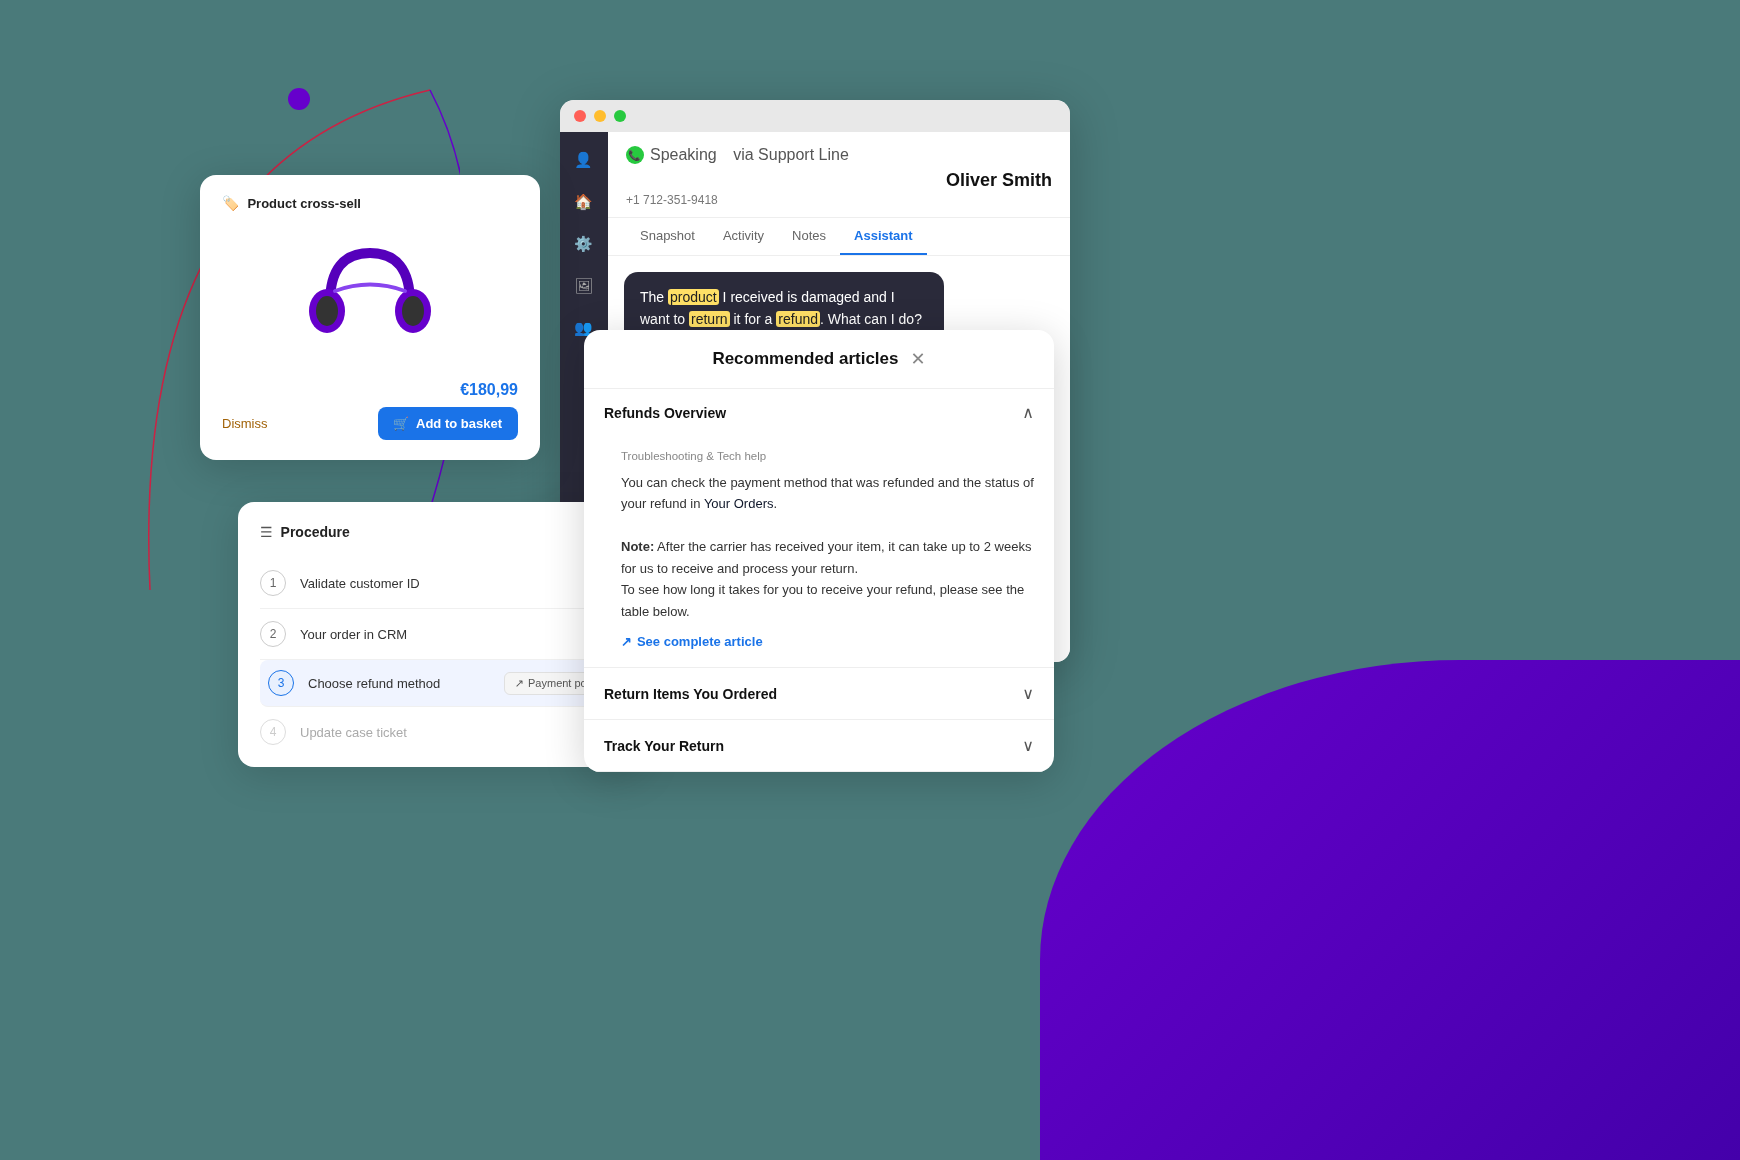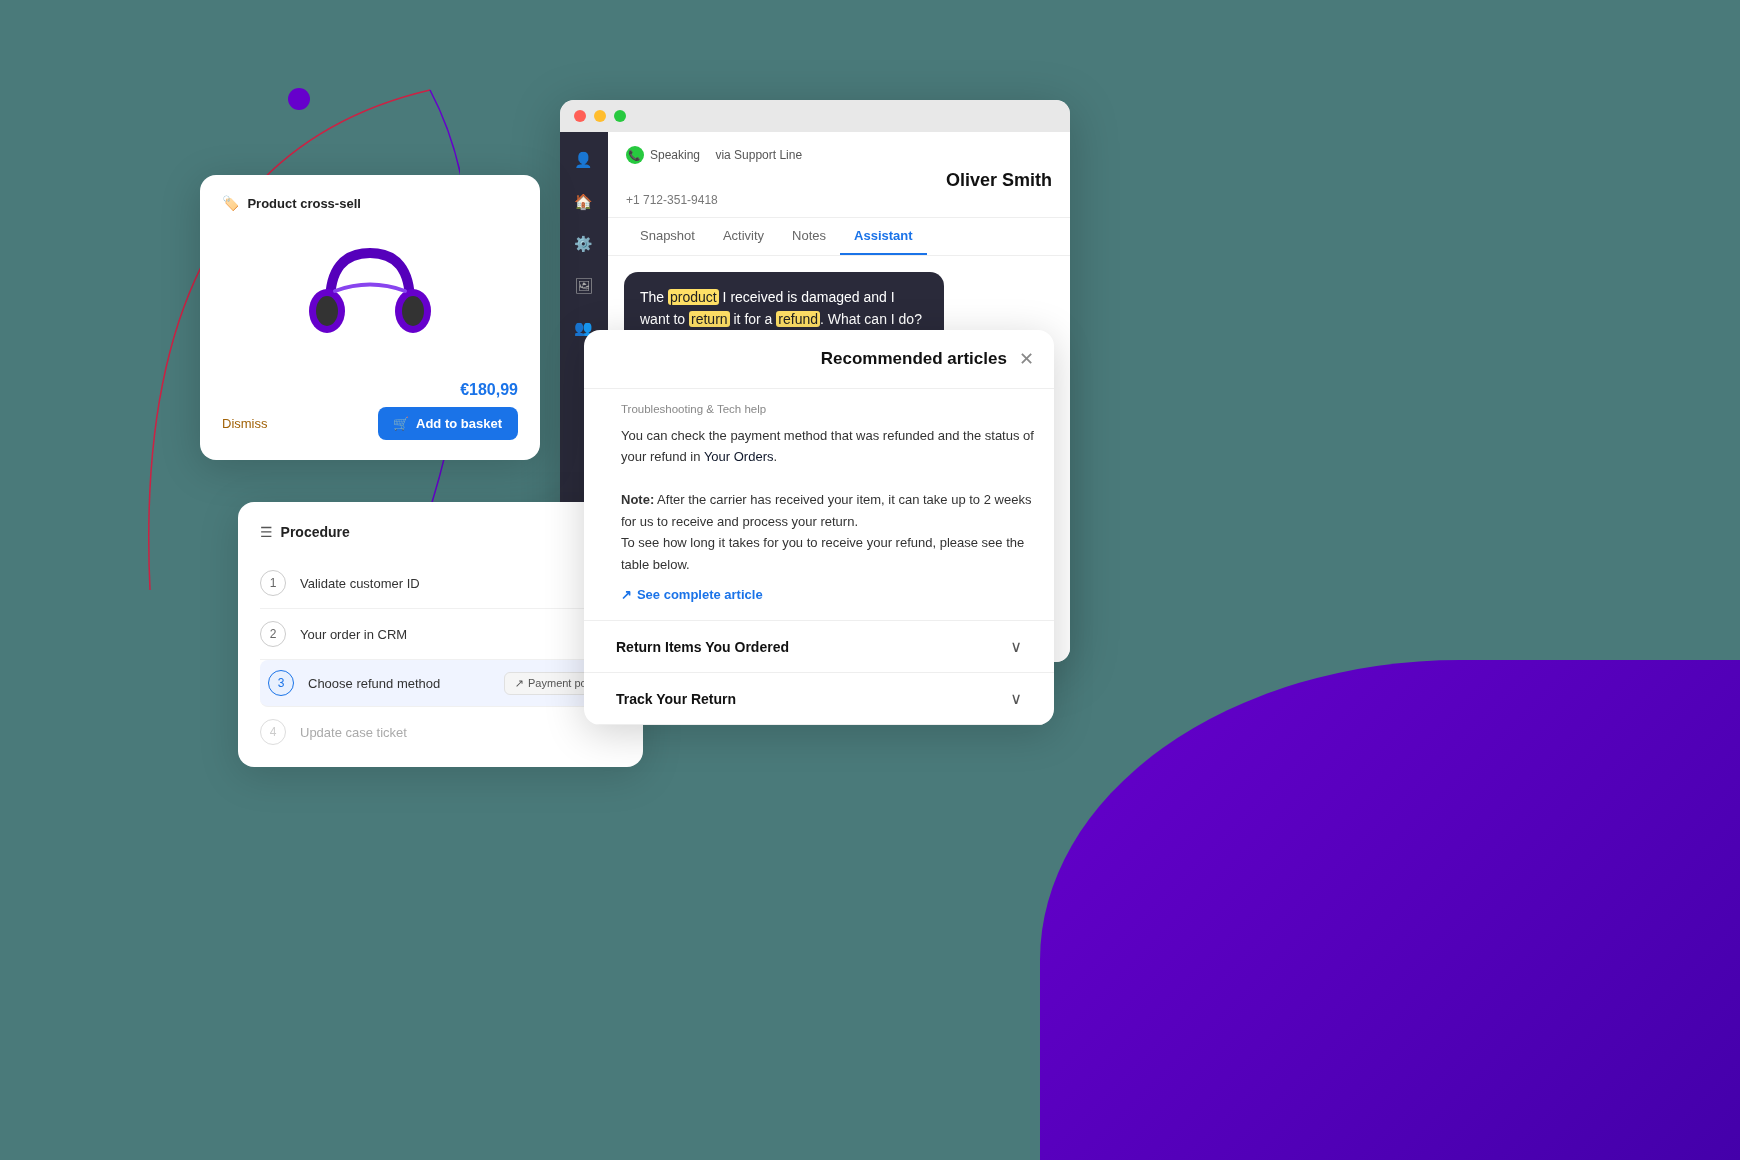--- a/index.html
+++ b/index.html
@@ -333,21 +333,21 @@
       background: #27c93f;
       border-radius: 50%;
       display: flex;
       align-items: center;
       justify-content: center;
       color: #fff;
       font-size: 10px;
     }
 
     .speaking-text {
-      font-size: 12px;
+      font-size: 16px;
       color: #555;
     }
 
     .contact-name {
       font-size: 18px;
       font-weight: 700;
       color: #111;
       text-align: right;
     }
 
@@ -405,21 +405,21 @@
       width: 470px;
       background: #fff;
       border-radius: 16px;
       box-shadow: 0 8px 40px rgba(0,0,0,0.18);
       z-index: 15;
       overflow: hidden;
     }
 
     .articles-header {
       display: flex;
-      justify-content: flex-end;
+      justify-content: center;
       align-items: center;
       padding: 18px 20px;
       border-bottom: 1px solid #eee;
       gap: 12px;
     }
 
     .articles-title {
       font-size: 17px;
       font-weight: 700;
       color: #111;
@@ -495,21 +495,21 @@
       font-size: 13px;
       font-weight: 600;
       cursor: pointer;
       margin-top: 12px;
     }
 
     .collapsed-section {
       display: flex;
       justify-content: space-between;
       align-items: center;
-      padding: 16px 32px;
+      padding: 16px 20px;
       border-bottom: 1px solid #eee;
       cursor: pointer;
     }
 
     .collapsed-section-title {
       font-size: 14px;
       font-weight: 700;
       color: #111;
     }
   </style>
@@ -634,20 +634,24 @@
   </div>
 </div>
 
 <div class="articles-panel">
   <div class="articles-header">
     <span class="articles-title">Recommended articles</span>
     <span class="close-x">✕</span>
   </div>
 
   <div class="article-section">
+    <div class="article-section-header expanded">
+      <span class="article-section-title">Refunds Overview</span>
+      <span class="chevron">∧</span>
+    </div>
     <div class="article-content">
       <div class="article-category">Troubleshooting &amp; Tech help</div>
       <div class="article-body">
         You can check the payment method that was refunded and the status of your refund in <a href="#" class="article-link">Your Orders</a>.<br><br>
         <strong>Note:</strong> After the carrier has received your item, it can take up to 2 weeks for us to receive and process your return.<br>
         To see how long it takes for you to receive your refund, please see the table below.
       </div>
       <div class="see-complete">
         <span>↗</span>
         <span>See complete article</span>

